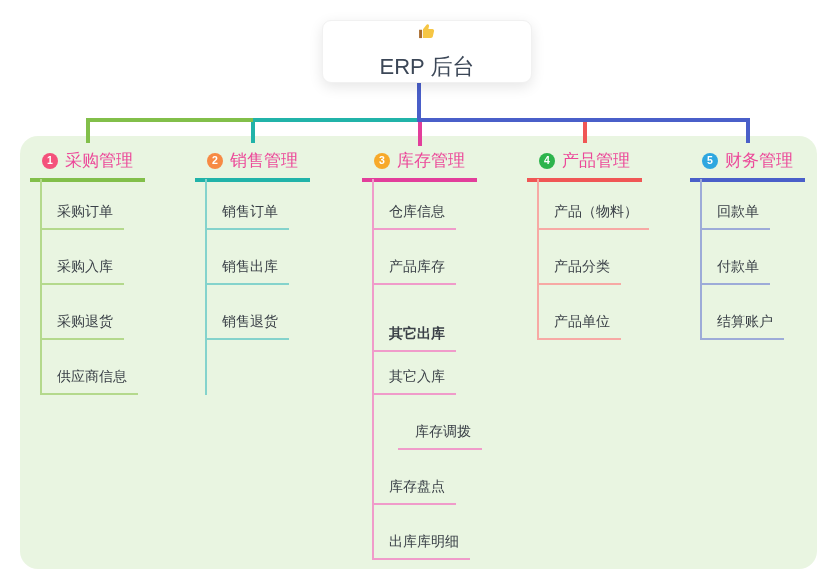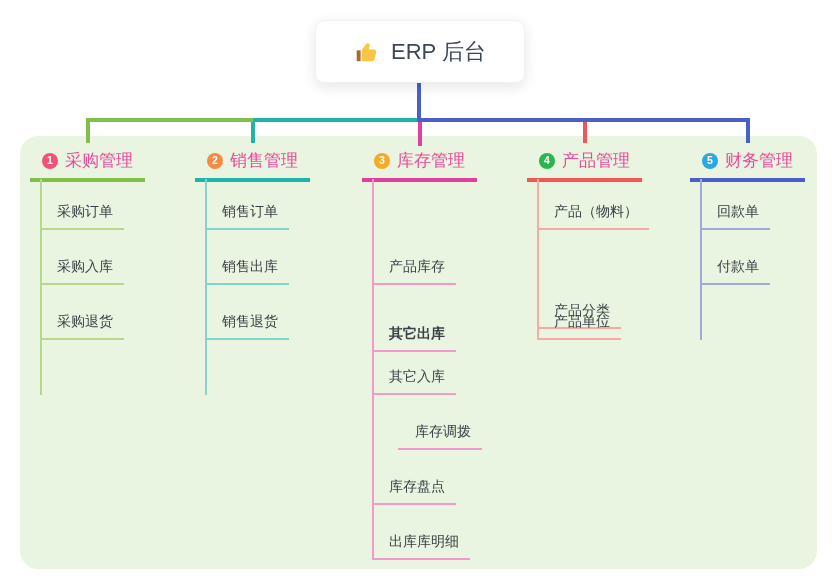--- a/index.html
+++ b/index.html
@@ -1,24 +1,24 @@
 <!DOCTYPE html>
 <html><head>
 <meta charset="utf-8">
 <style>
   html,body{margin:0;padding:0;background:#fff;}
   .page{position:relative;width:839px;height:588px;background:#ffffff;overflow:hidden;
         font-family:"Liberation Sans","DejaVu Sans",sans-serif;}
   .panel{position:absolute;left:20px;top:136px;width:797px;height:433px;
          background:#e9f5e1;border-radius:18px;}
   svg.connectors{position:absolute;left:0;top:0;width:839px;height:588px;pointer-events:none;}
-  .root-node{position:absolute;left:315px;top:20px;width:208px;height:61px;background:#ffffff;
+  .root-node{position:absolute;left:322px;top:20px;width:208px;height:61px;background:#ffffff;
              border:1px solid #f1f1f1;border-radius:9px;box-shadow:0 4px 14px rgba(0,0,0,.10);
              display:flex;align-items:center;justify-content:center;gap:11px;
-             font-size:22px;color:#3c4757;cursor:default;}
+             font-size:22px;color:#3c4757;cursor:default;flex-direction:column;}
   .root-node .thumb{width:26px;height:26px;display:block;}
   .branch{position:absolute;top:0;height:588px;width:130px;}
   .branch-header{position:absolute;left:0;top:149px;width:103px;display:flex;align-items:center;
                  gap:7px;padding:0 0 6px 12px;border-bottom:4px solid #888;}
   .badge{width:16px;height:16px;min-width:16px;border-radius:50%;color:#fff;font-size:10.5px;
          font-weight:bold;display:flex;align-items:center;justify-content:center;line-height:1;}
   .branch-title{font-size:17px;color:#ec4899;white-space:nowrap;}
   .spine{position:absolute;left:10px;top:179px;width:2px;background:#ccc;}
   .child{position:absolute;left:10px;display:inline-block;white-space:nowrap;
          font-size:14px;line-height:14px;color:#3a4047;
@@ -57,20 +57,21 @@
         <span class="branch-title">采购管理</span>
       </div>
       <div class="spine" style="background: rgb(180, 217, 140); height: 216px;"></div>
 
     <div class="child" style="top: 204px; border-bottom-color: rgb(180, 217, 140);">采购订单</div>
 
     <div class="child" style="top: 259px; border-bottom-color: rgb(180, 217, 140);">采购入库</div>
 
     <div class="child" style="top: 314px; border-bottom-color: rgb(180, 217, 140);">采购退货</div>
 
+    <div class="child" style="top: 369px; border-bottom-color: rgb(180, 217, 140);">供应商信息</div>
   </div>
 
     <div class="branch" style="left: 195px;">
       <div class="branch-header" style="border-bottom-color: rgb(33, 179, 169);">
         <span class="badge" style="background: rgb(247, 138, 68);">2</span>
         <span class="branch-title">销售管理</span>
       </div>
       <div class="spine" style="background: rgb(132, 211, 204); height: 216px;"></div>
 
     <div class="child" style="top: 204px; border-bottom-color: rgb(132, 211, 204);">销售订单</div>
@@ -81,20 +82,21 @@
 
   </div>
 
     <div class="branch" style="left: 362px;">
       <div class="branch-header" style="border-bottom-color: rgb(226, 62, 155);">
         <span class="badge" style="background: rgb(247, 169, 42);">3</span>
         <span class="branch-title">库存管理</span>
       </div>
       <div class="spine" style="background: rgb(240, 155, 202); height: 381px;"></div>
 
+    <div class="child" style="top: 204px; border-bottom-color: rgb(240, 155, 202);">仓库信息</div>
 
     <div class="child" style="top: 259px; border-bottom-color: rgb(240, 155, 202);">产品库存</div>
 
     <div class="child" style="top: 326px; border-bottom-color: rgb(240, 155, 202); font-weight: bold;">其它出库</div>
 
     <div class="child" style="top: 369px; border-bottom-color: rgb(240, 155, 202);">其它入库</div>
 
     <div class="child" style="top: 424px; border-bottom-color: rgb(240, 155, 202); margin-left: 26px;">库存调拨</div>
 
     <div class="child" style="top: 479px; border-bottom-color: rgb(240, 155, 202);">库存盘点</div>
@@ -104,30 +106,31 @@
 
     <div class="branch" style="left: 527px;">
       <div class="branch-header" style="border-bottom-color: rgb(240, 86, 85);">
         <span class="badge" style="background: rgb(45, 180, 76);">4</span>
         <span class="branch-title">产品管理</span>
       </div>
       <div class="spine" style="background: rgb(247, 169, 164); height: 161px;"></div>
 
     <div class="child" style="top: 204px; border-bottom-color: rgb(247, 169, 164); padding-left: 17px;">产品（物料）</div>
 
-    <div class="child" style="top: 259px; border-bottom-color: rgb(247, 169, 164); margin-top: 44px;">产品分类</div>
+    <div class="child" style="top: 259px; border-bottom-color: rgb(247, 169, 164);">产品分类</div>
 
     <div class="child" style="top: 314px; border-bottom-color: rgb(247, 169, 164);">产品单位</div>
   </div>
 
     <div class="branch" style="left: 690px;">
       <div class="branch-header" style="border-bottom-color: rgb(74, 95, 201);">
         <span class="badge" style="background: rgb(46, 167, 224);">5</span>
         <span class="branch-title">财务管理</span>
       </div>
       <div class="spine" style="background: rgb(157, 171, 216); height: 161px;"></div>
 
     <div class="child" style="top: 204px; border-bottom-color: rgb(157, 171, 216);">回款单</div>
 
     <div class="child" style="top: 259px; border-bottom-color: rgb(157, 171, 216);">付款单</div>
 
+    <div class="child" style="top: 314px; border-bottom-color: rgb(157, 171, 216);">结算账户</div>
   </div>
   </div>
 
 </body></html>

